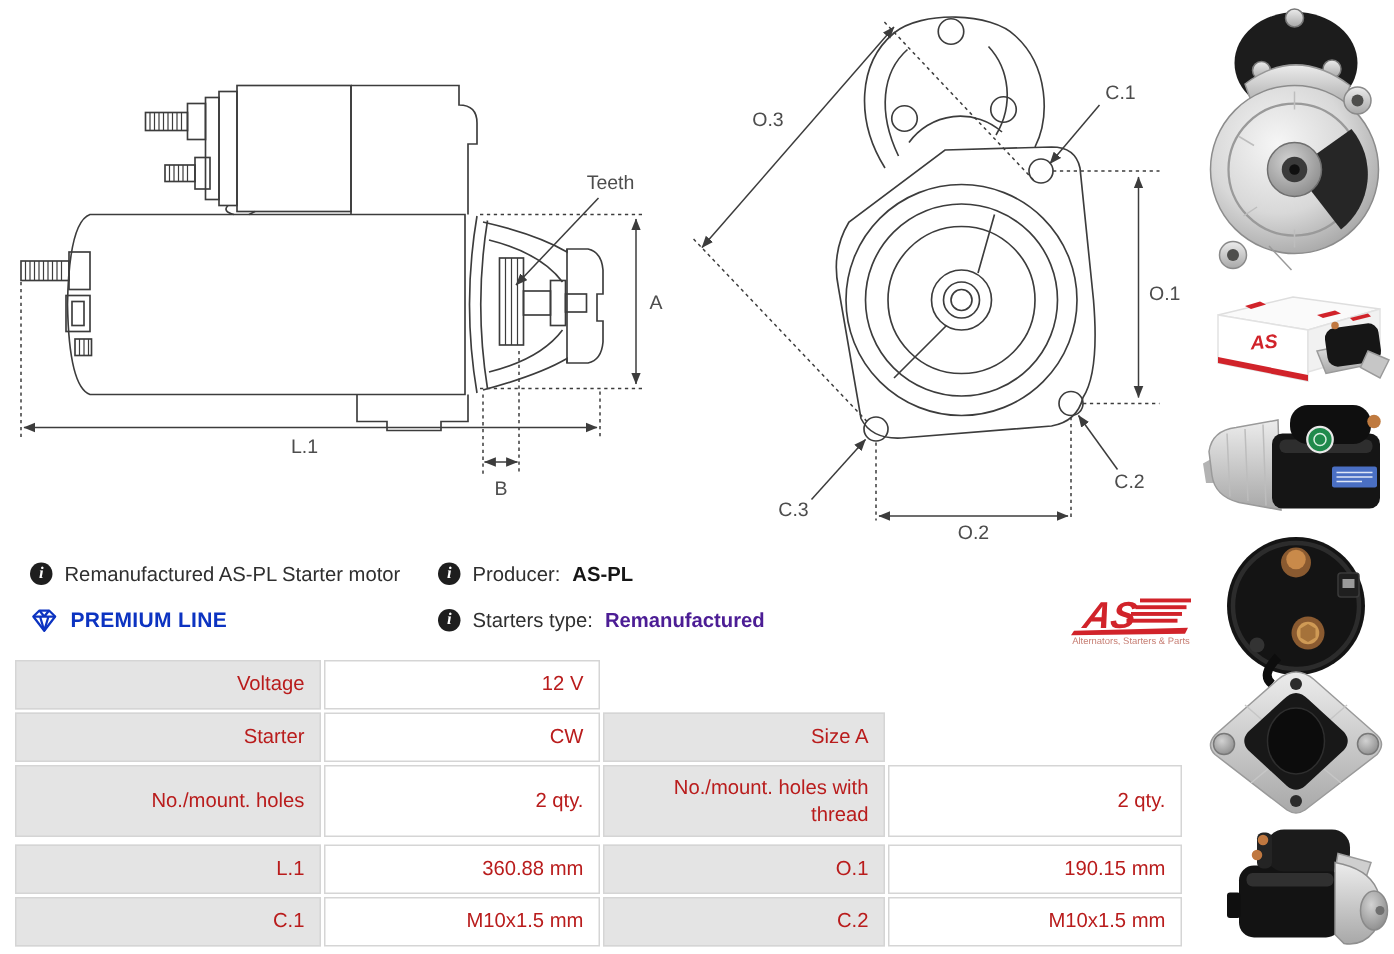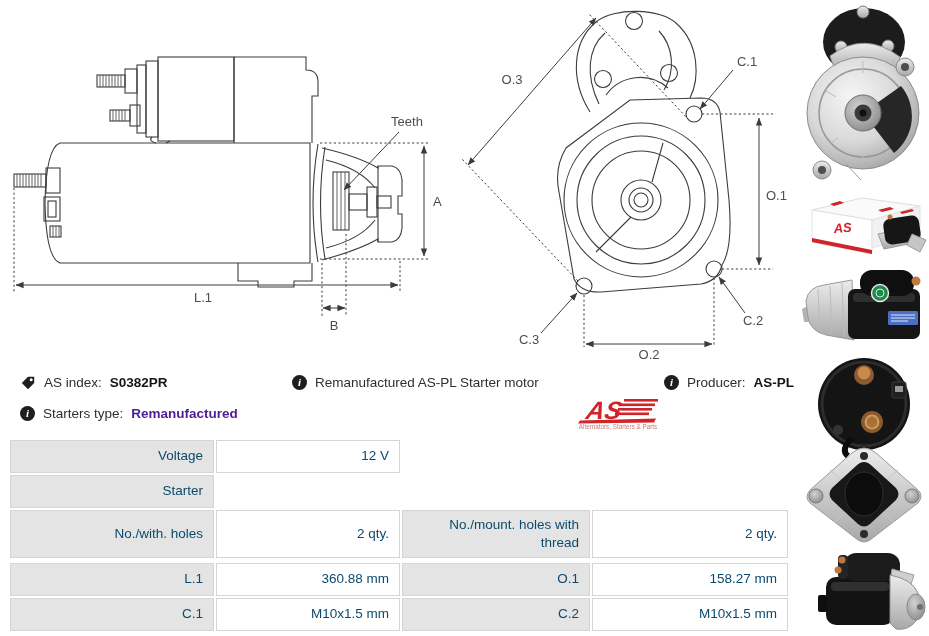--- a/index.html
+++ b/index.html
@@ -22,21 +22,21 @@
   .val-green{color:#4c1d95;font-weight:bold;}
   .premium{color:#0c33c1;font-weight:bold;font-size:14px;letter-spacing:.2px;}
   .info-icon{width:15px;height:15px;border-radius:50%;background:#1e1e1e;color:#fff;
      display:inline-flex;align-items:center;justify-content:center;flex:0 0 15px;
      font-family:"Liberation Serif",serif;font-style:italic;font-weight:bold;font-size:11px;line-height:1;}
   .logo-wrap{display:flex;justify-content:flex-end;padding-right:4px;}
 
   .spec-table{margin:10px 0 0 10px;width:782px;}
   .spec-row{display:grid;grid-template-columns:204px 184px 188px 196px;column-gap:2px;margin-bottom:2px;}
   .spec-cell{border:1px solid #d5d5d5;display:flex;align-items:center;justify-content:flex-end;
-     text-align:right;padding:2px 10px 2px 6px;font-size:13.5px;color:#0c4a6e;min-height:27px;line-height:1.35;}
+     text-align:right;padding:2px 10px 2px 6px;font-size:13.5px;color:#b91c1c;min-height:27px;line-height:1.35;}
   .spec-cell.lab{background:#e4e4e4;}
   .spec-cell.val{background:#ffffff;}
   .spec-row.tall .spec-cell{min-height:42px;}
   .spec-gap{height:3px;}
 </style>
 </head>
 <body>
 
 <div class="root">
   <div class="main">
@@ -151,38 +151,39 @@
           <text class="dim-label" x="753" y="325" text-anchor="middle">C.2</text>
           <text class="dim-label" x="529" y="344" text-anchor="middle">C.3</text>
           <text class="dim-label" x="649" y="359" text-anchor="middle">O.2</text>
         </g>
       </svg>
     </div>
 
     <div class="info">
       <div class="info-row">
         <div class="info-item">
-          <svg width="16" height="16" viewBox="0 0 16 16">
-            <path d="M14.2,1.8 H8 L1.8,8 L8,14.2 L14.2,8 Z" fill="#1e1e1e"></path>
-            <circle cx="11.2" cy="4.8" r="1.5" fill="#fff"></circle>
-          </svg>
-          <span>AS index:</span>
-          <b>S0382PR</b>
-        </div>
-        <div class="info-item">
           <span class="info-icon">i</span>
           <span>Remanufactured AS-PL Starter motor</span>
         </div>
         <div class="info-item">
           <span class="info-icon">i</span>
           <span>Producer:</span>
           <b>AS-PL</b>
         </div>
       </div>
       <div class="info-row second">
+        <div class="info-item">
+          <svg width="19" height="17" viewBox="0 0 19 17">
+            <g fill="none" stroke="#0c33c1" stroke-width="1.5" stroke-linejoin="round">
+              <path d="M2.2,6 L6.3,2 H12.7 L16.8,6 L9.5,15.5 Z"></path>
+              <path d="M2.2,6 H16.8 M6.3,2 L9.5,6 L12.7,2 M9.5,15.5 L6.7,6 M9.5,15.5 L12.3,6"></path>
+            </g>
+          </svg>
+          <span class="premium">PREMIUM LINE</span>
+        </div>
         <div class="info-item">
           <span class="info-icon">i</span>
           <span>Starters type:</span>
           <span class="val-green">Remanufactured</span>
         </div>
         <div class="logo-wrap">
           <svg width="102" height="34" viewBox="0 0 102 34">
             <g transform="skewX(-12)">
               <text x="32" y="23" font-family="Liberation Sans, sans-serif" font-size="25" font-weight="bold" font-style="italic" fill="#d1232a">AS</text>
             </g>
@@ -199,33 +200,35 @@
       </div>
     </div>
 
     <div class="spec-table">
       <div class="spec-row">
         <div class="spec-cell lab">Voltage</div>
         <div class="spec-cell val">12 V</div>
       </div>
       <div class="spec-row">
         <div class="spec-cell lab">Starter</div>
+        <div class="spec-cell val">CW</div>
+        <div class="spec-cell lab">Size A</div>
       </div>
       <div class="spec-row tall">
-        <div class="spec-cell lab">No./with. holes</div>
+        <div class="spec-cell lab">No./mount. holes</div>
         <div class="spec-cell val">2 qty.</div>
         <div class="spec-cell lab">No./mount. holes with thread</div>
         <div class="spec-cell val">2 qty.</div>
       </div>
       <div class="spec-gap"></div>
       <div class="spec-row">
         <div class="spec-cell lab">L.1</div>
         <div class="spec-cell val">360.88 mm</div>
         <div class="spec-cell lab">O.1</div>
-        <div class="spec-cell val">158.27 mm</div>
+        <div class="spec-cell val">190.15 mm</div>
       </div>
       <div class="spec-row">
         <div class="spec-cell lab">C.1</div>
         <div class="spec-cell val">M10x1.5 mm</div>
         <div class="spec-cell lab">C.2</div>
         <div class="spec-cell val">M10x1.5 mm</div>
       </div>
     </div>
   </div>
 

